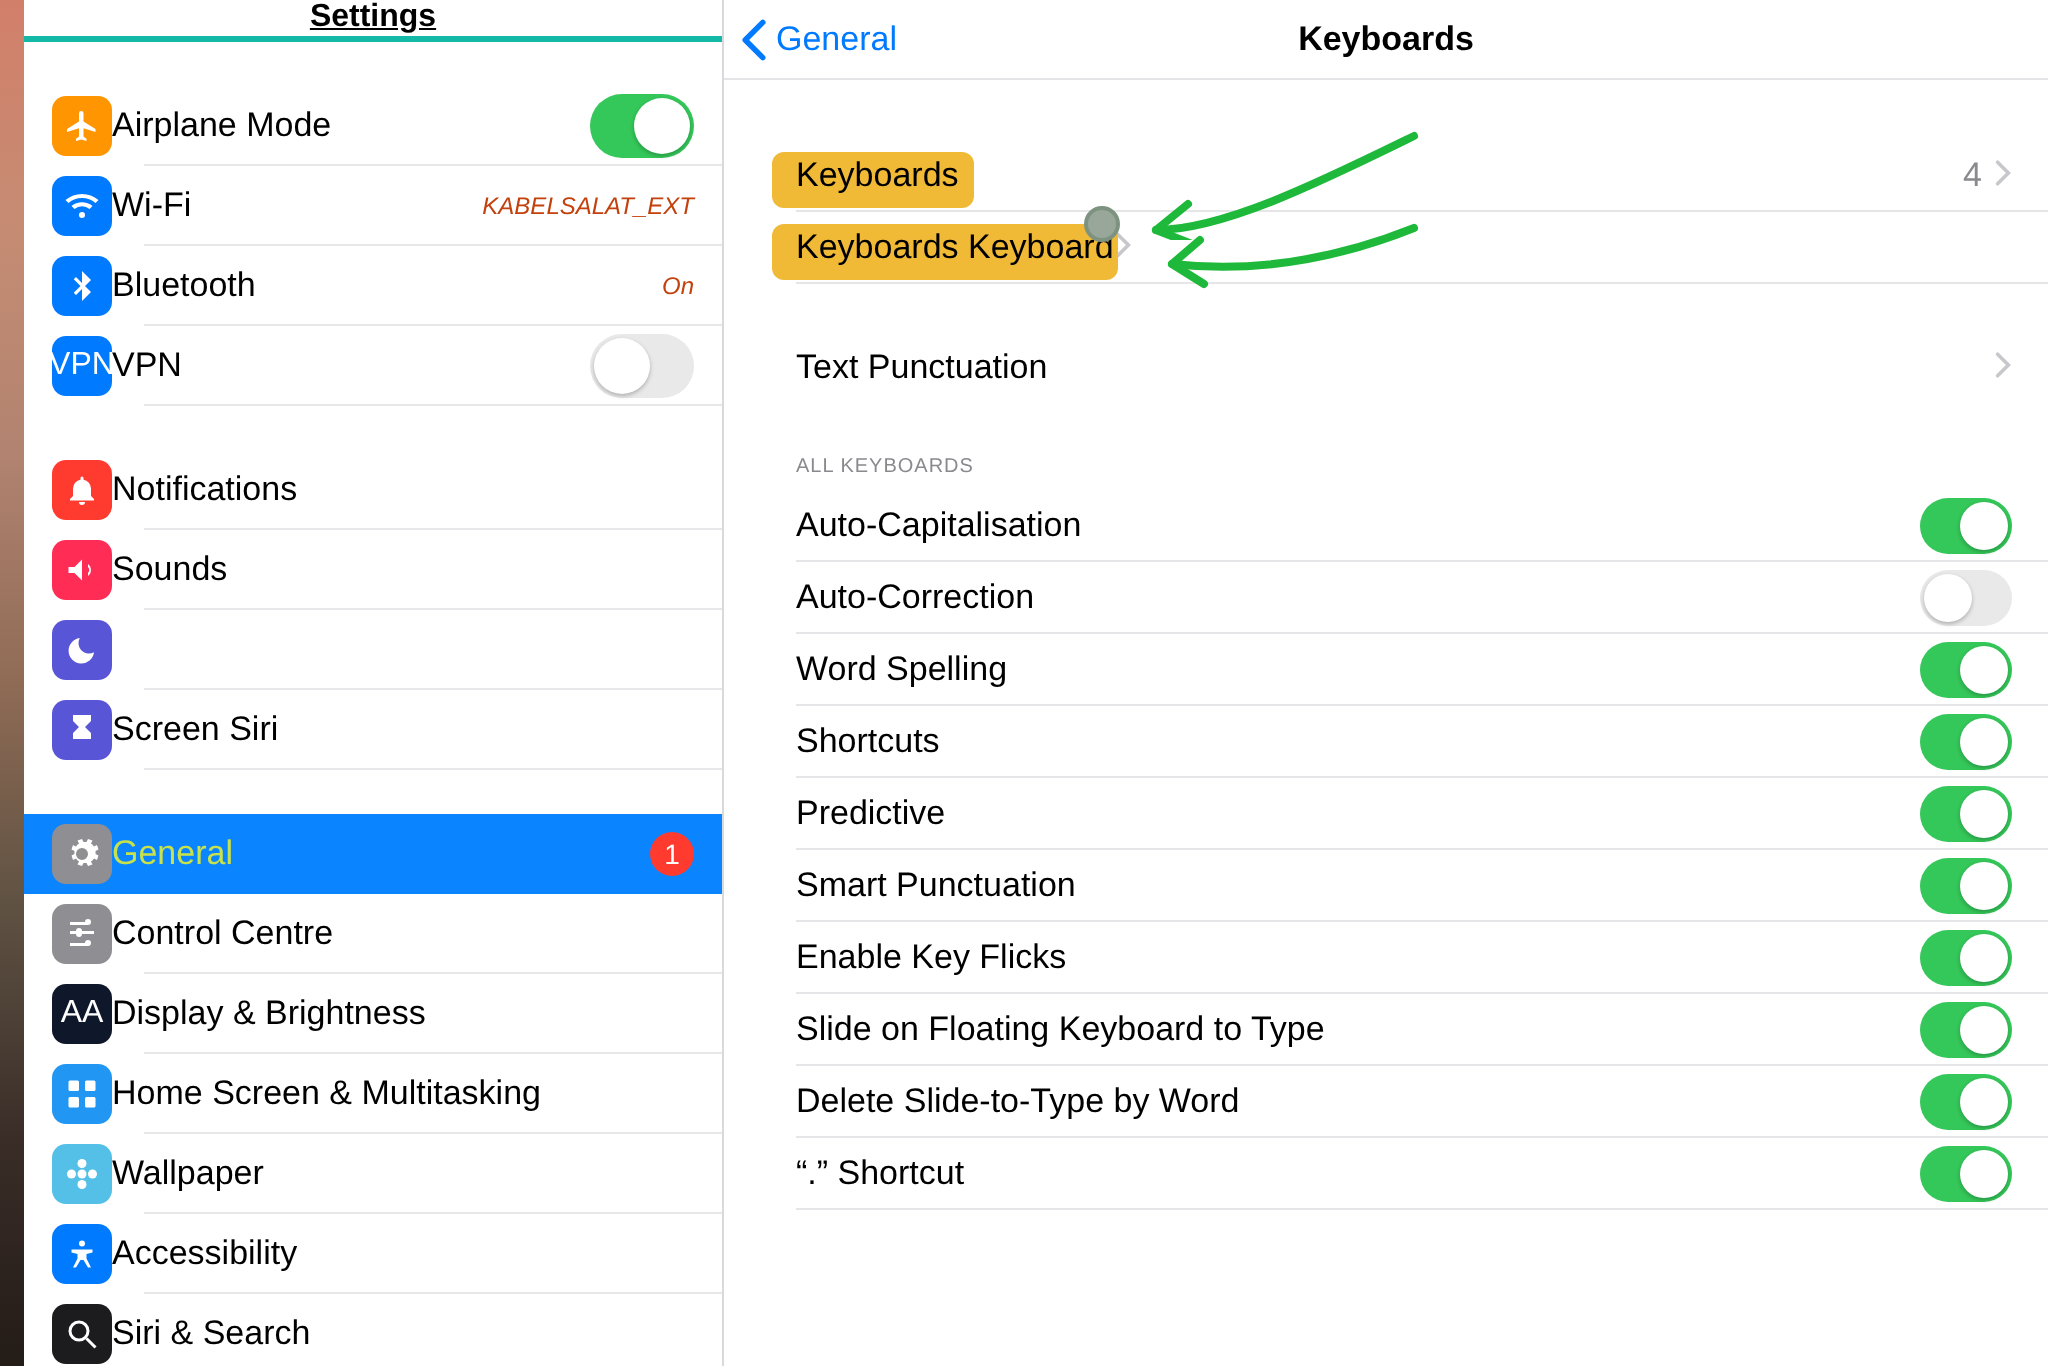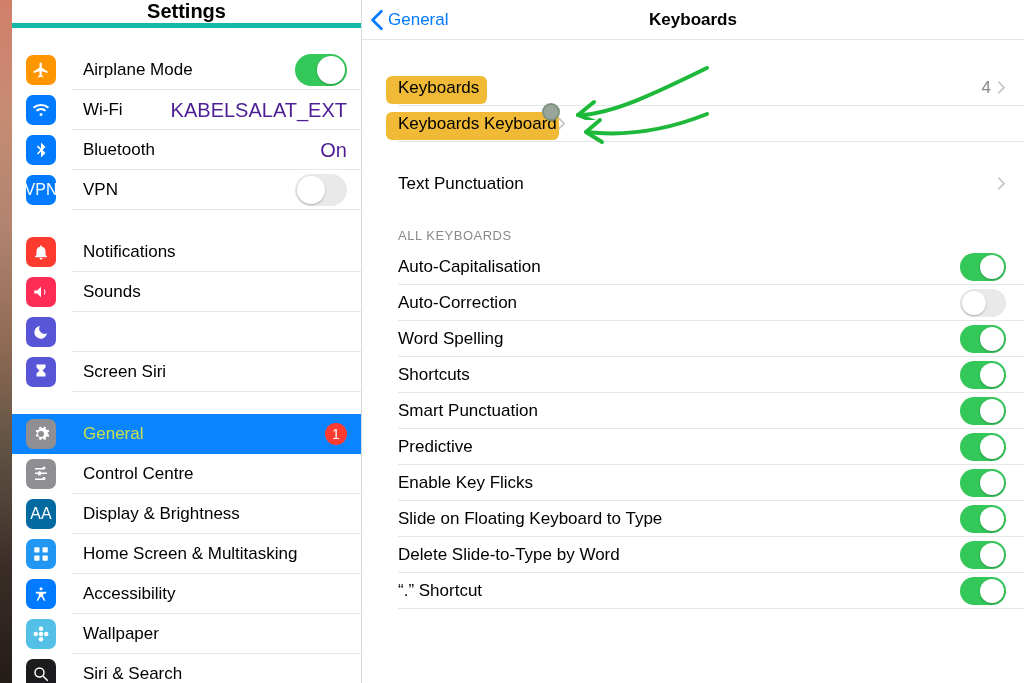--- a/index.html
+++ b/index.html
@@ -20,22 +20,23 @@
     background: #fff;
     display: flex;
     flex-direction: column;
   }
   .sidebar-header {
     height: 40px;
     display: flex;
     align-items: center;
     justify-content: center;
     font-weight: 600;
-    font-size: 20px;
-    border-bottom: 5px solid #14b8a6;
+    font-size: 16px;
+    border-bottom: 3px solid #14b8a6;
+    text-decoration: underline;
   }
   .sb-group { padding-top: 22px; }
   .sb-row {
     display: flex;
     align-items: center;
     height: 40px;
     padding: 0 14px;
     position: relative;
     cursor: pointer;
   }
@@ -49,22 +50,22 @@
   .sb-icon {
     width: 30px; height: 30px;
     border-radius: 7px;
     display: inline-flex;
     align-items: center;
     justify-content: center;
     color: #fff;
     flex-shrink: 0;
   }
   .sb-icon svg { width: 18px; height: 18px; }
-  .sb-label { flex: 1; margin-left: 27px; color:#000; font-size:17px; }
-  .sb-detail { color:#4c1d95; font-size:20px; }
+  .sb-label { flex: 1; margin-left: 0; color:#000; font-size:17px; }
+  .sb-detail { color:#c2410c; font-size:12px;font-style:italic; }
   .badge {
     width:22px;height:22px;border-radius:11px;background:#ff3b30;
     color:#fff;font-size:14px;display:flex;align-items:center;justify-content:center;margin-left:auto;
   }
   .row-selected { background:#0a84ff; }
   .row-selected::after{ display:none; }
   .row-selected .sb-label { color:#fff; }
   .row-selected .sb-label.hl { color:#c7e24a; position:relative; }
   .hl-smudge {
     position:absolute; left:-4px; top:4px; right:auto; width:90px; height:14px;
@@ -123,21 +124,21 @@
   .d-label { font-size:17px; color:#000; position:relative; z-index:1; }
   .d-val   { color:#8a8a8e; font-size:17px; margin-left:auto; margin-right:6px; }
   .chev { color:#c7c7cc; font-size:20px; }
   .chev svg{ width:9px; height:15px; }
   .row-hl {
     position:absolute; left:24px; top:6px; height:28px; width:160px;
     background:#f0b936; border-radius:6px; z-index:0;
   }
   .section-head {
     padding:26px 36px 6px;
-    font-size:13px; color:#8a8a8e; letter-spacing:0.5px;
+    font-size:10px; color:#8a8a8e; letter-spacing:0.5px;
   }
   .toggle-sm {
     width:46px;height:28px;border-radius:14px;background:#e9e9ea;display:flex;align-items:center;margin-left:auto;
   }
   .toggle-sm.on { background:#34c759; justify-content:flex-end; }
   .toggle-sm .knob {
     width:24px;height:24px;border-radius:12px;background:#fff;margin:2px;
     box-shadow:0 1px 2px rgba(0,0,0,0.25);
   }
 
@@ -238,56 +239,56 @@
         </div>
         <div class="sb-row">
           <span class="sb-icon" style="background: rgb(142, 142, 147);">
             <svg viewBox="0 0 24 24">
               <path fill="currentColor" d="M4 6h12a2 2 0 1 0 0-4 2 2 0 0 0-2 2H4zm0 6h4a2 2 0 1 0 4 0h8v-2h-8a2 2 0 1 0-4 0H4zm0 8h12a2 2 0 1 0 0-4 2 2 0 0 0-2 2H4z"></path>
             </svg>
           </span>
           <span class="sb-label">Control Centre</span>
         </div>
         <div class="sb-row">
-          <span class="sb-icon" style="background: #0369a1;">
+          <span class="sb-icon" style="background: #0f172a;">
             <text x="4" y="18" font-size="13" fill="currentColor" font-weight="700">AA</text>
           </span>
           <span class="sb-label">Display &amp; Brightness</span>
         </div>
         <div class="sb-row">
           <span class="sb-icon" style="background: rgb(33, 150, 243);">
             <svg viewBox="0 0 24 24">
               <rect x="3" y="3" width="7" height="7" rx="1" fill="currentColor"></rect>
               <rect x="14" y="3" width="7" height="7" rx="1" fill="currentColor"></rect>
               <rect x="3" y="14" width="7" height="7" rx="1" fill="currentColor"></rect>
               <rect x="14" y="14" width="7" height="7" rx="1" fill="currentColor"></rect>
             </svg>
           </span>
           <span class="sb-label">Home Screen &amp; Multitasking</span>
-        </div>
-        <div class="sb-row">
-          <span class="sb-icon" style="background: rgb(0, 122, 255);">
-            <svg viewBox="0 0 24 24">
-              <circle cx="12" cy="5" r="2" fill="currentColor"></circle>
-              <path fill="currentColor" d="M5 9h14v2l-4 1v3l3 6h-2l-3-5h-2l-3 5H6l3-6v-3L5 11z"></path>
-            </svg>
-          </span>
-          <span class="sb-label">Accessibility</span>
         </div>
         <div class="sb-row">
           <span class="sb-icon" style="background: rgb(84, 192, 232);">
             <svg viewBox="0 0 24 24">
               <circle cx="12" cy="12" r="3" fill="currentColor"></circle>
               <circle cx="12" cy="5" r="3" fill="currentColor"></circle>
               <circle cx="12" cy="19" r="3" fill="currentColor"></circle>
               <circle cx="5" cy="12" r="3" fill="currentColor"></circle>
               <circle cx="19" cy="12" r="3" fill="currentColor"></circle>
             </svg>
           </span>
           <span class="sb-label">Wallpaper</span>
+        </div>
+        <div class="sb-row">
+          <span class="sb-icon" style="background: rgb(0, 122, 255);">
+            <svg viewBox="0 0 24 24">
+              <circle cx="12" cy="5" r="2" fill="currentColor"></circle>
+              <path fill="currentColor" d="M5 9h14v2l-4 1v3l3 6h-2l-3-5h-2l-3 5H6l3-6v-3L5 11z"></path>
+            </svg>
+          </span>
+          <span class="sb-label">Accessibility</span>
         </div>
         <div class="sb-row">
           <span class="sb-icon" style="background: rgb(28, 28, 30);">
             <svg viewBox="0 0 24 24">
               <circle cx="10" cy="10" r="6" fill="none" stroke="currentColor" stroke-width="2"></circle>
               <line x1="15" y1="15" x2="21" y2="21" stroke="currentColor" stroke-width="2"></line>
             </svg>
           </span>
           <span class="sb-label">Siri &amp; Search</span>
         </div>
@@ -350,27 +351,27 @@
           <span class="knob"></span>
         </span>
       </div>
       <div class="d-row">
         <span class="d-label">Shortcuts</span>
         <span class="toggle-sm on">
           <span class="knob"></span>
         </span>
       </div>
       <div class="d-row">
+        <span class="d-label">Predictive</span>
+        <span class="toggle-sm on">
+          <span class="knob"></span>
+        </span>
+      </div>
+      <div class="d-row">
         <span class="d-label">Smart Punctuation</span>
-        <span class="toggle-sm on">
-          <span class="knob"></span>
-        </span>
-      </div>
-      <div class="d-row">
-        <span class="d-label">Predictive</span>
         <span class="toggle-sm on">
           <span class="knob"></span>
         </span>
       </div>
       <div class="d-row">
         <span class="d-label">Enable Key Flicks</span>
         <span class="toggle-sm on">
           <span class="knob"></span>
         </span>
       </div>

